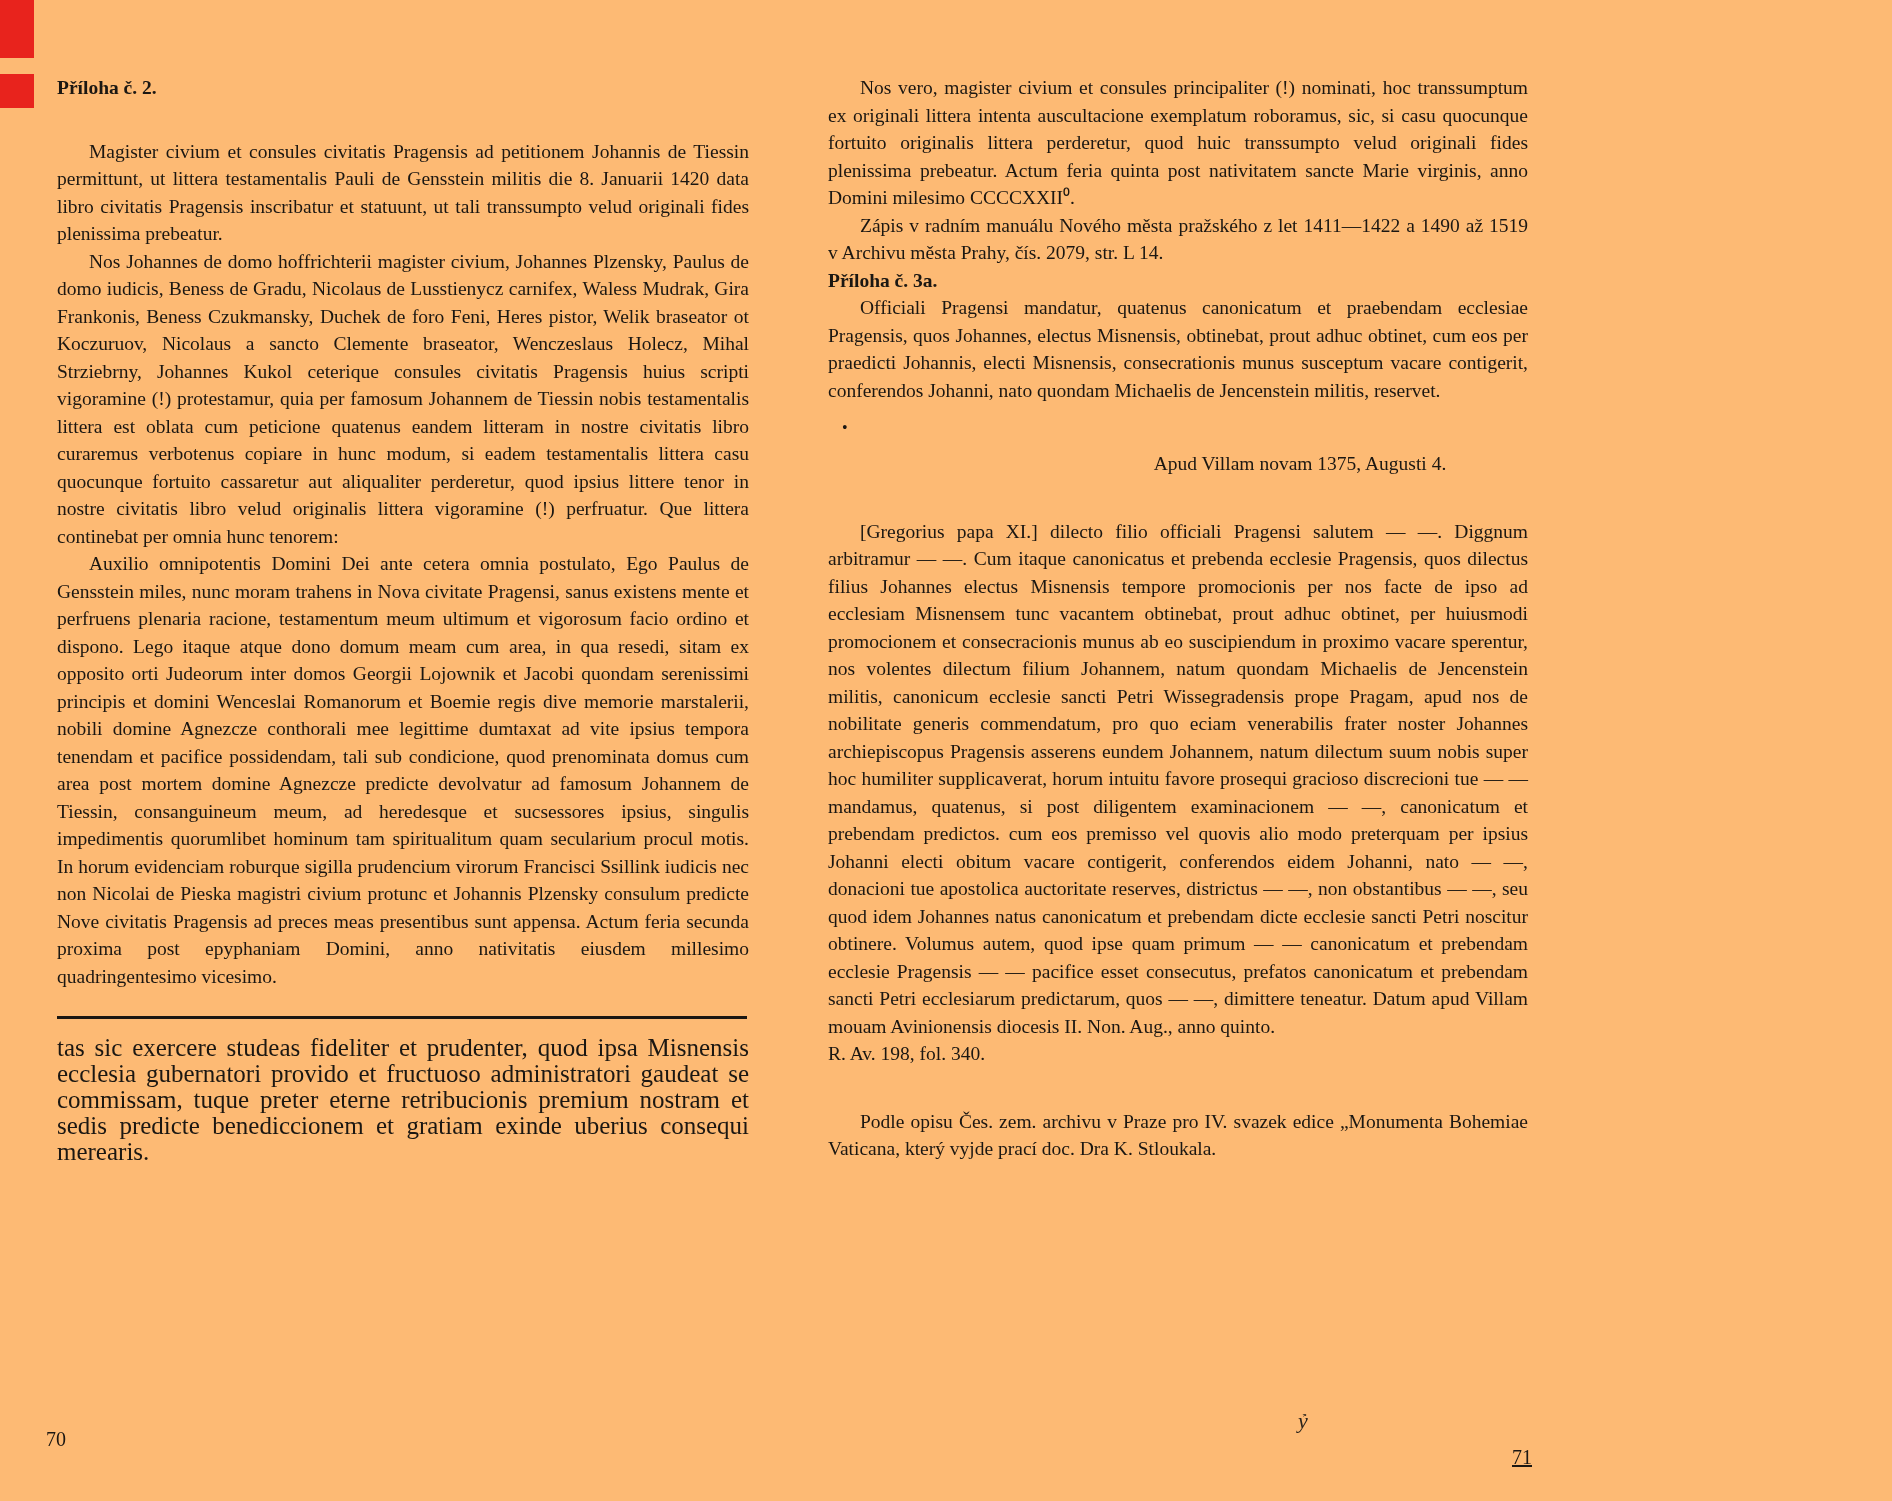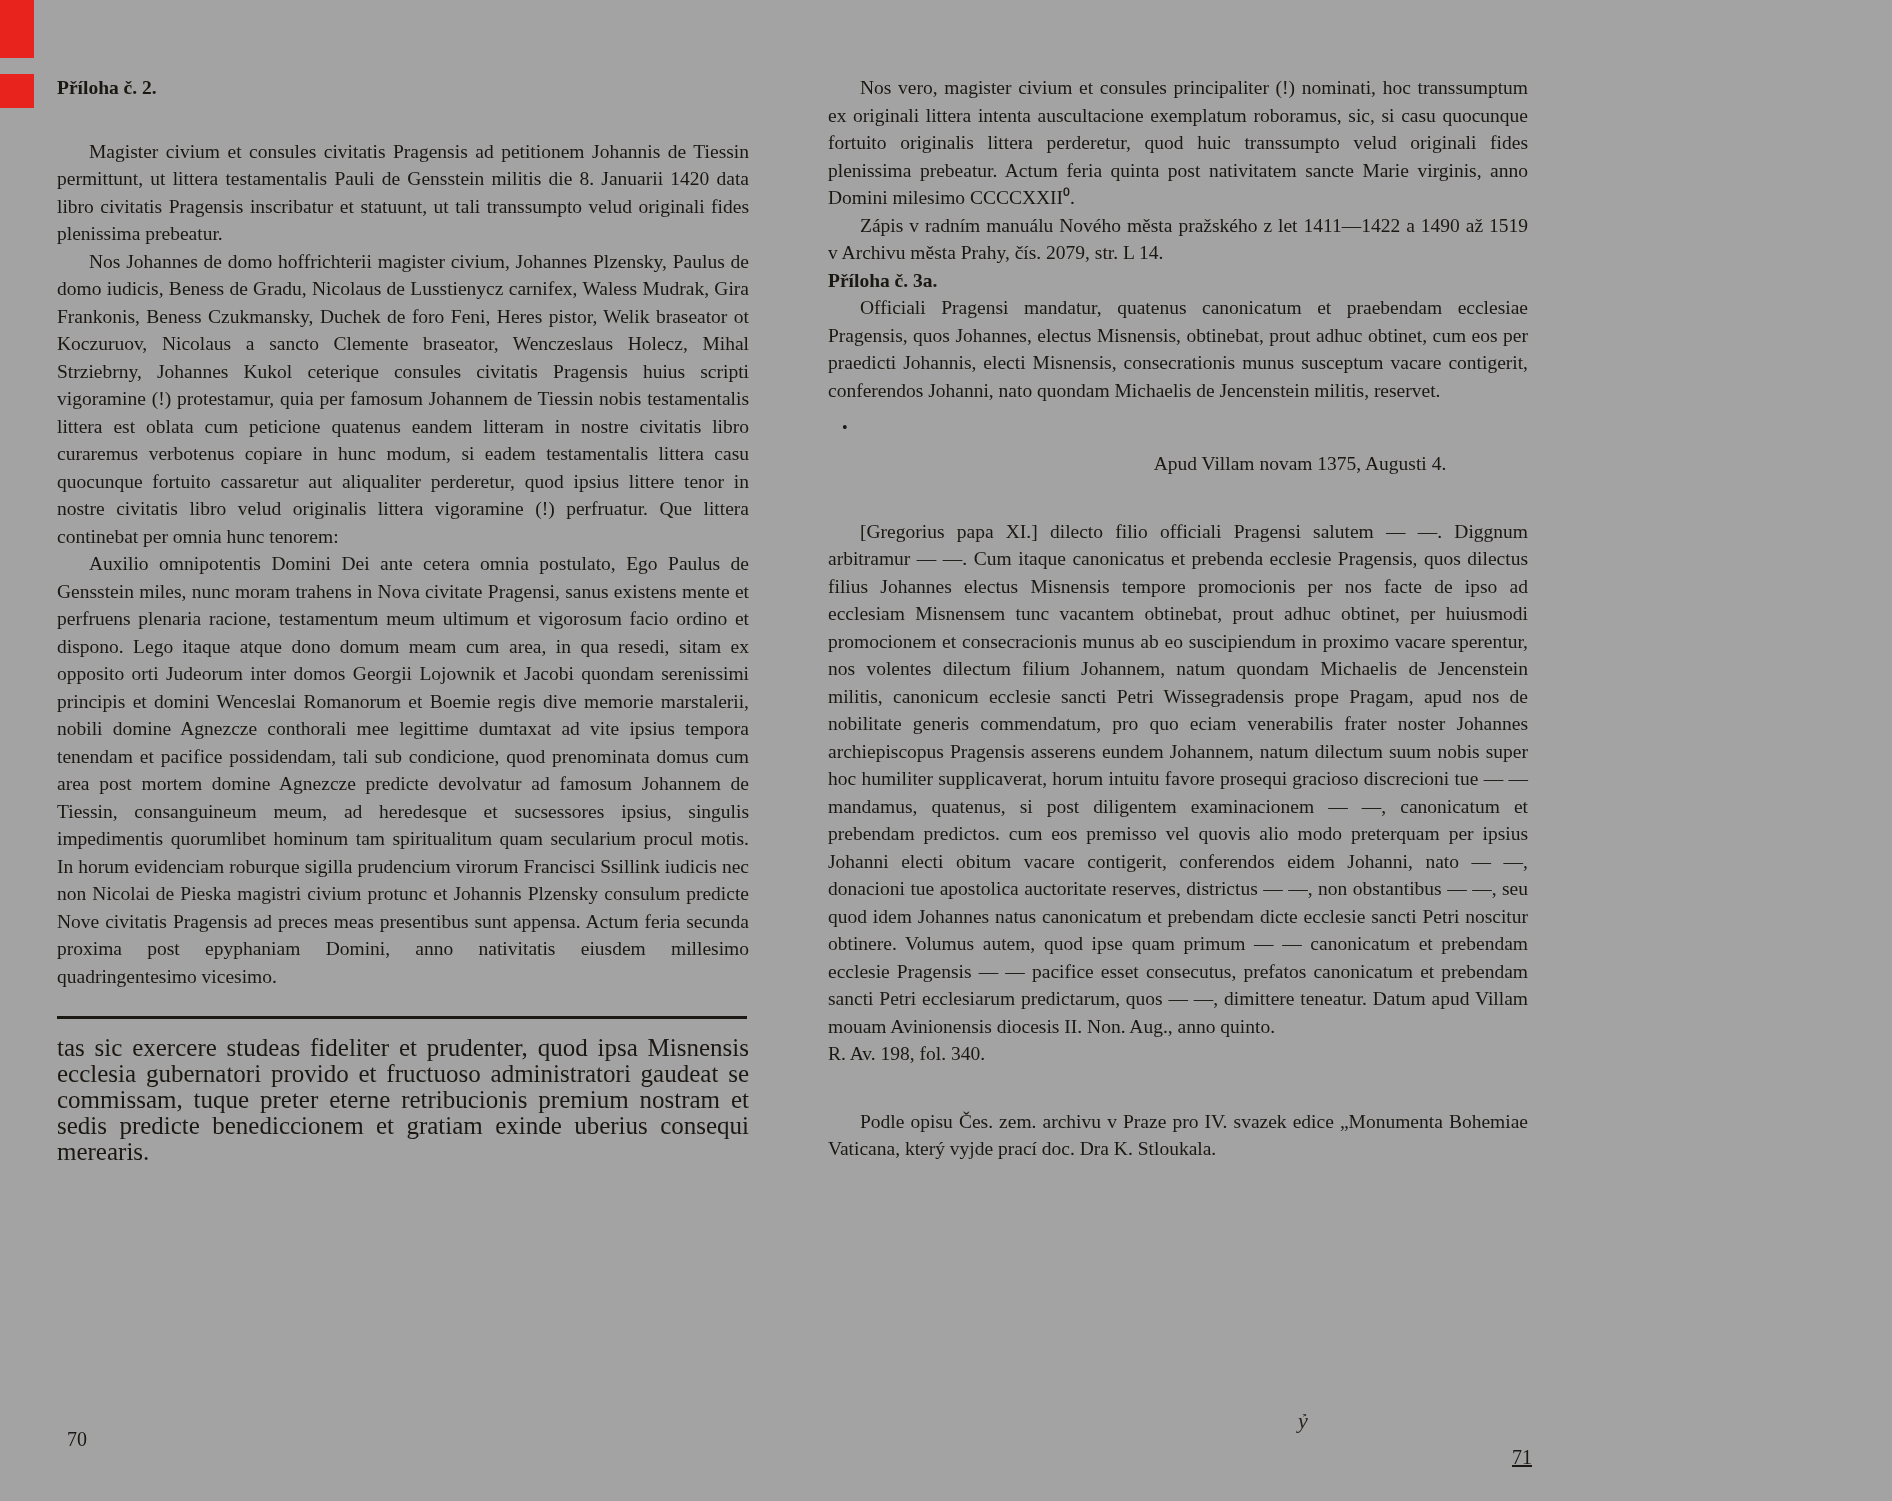--- a/index.html
+++ b/index.html
@@ -4,21 +4,21 @@
 <style>
   html, body {
     margin: 0;
     padding: 0;
     background: #e9e7e2;
   }
   .scan-page {
     position: relative;
     width: 1892px;
     height: 1501px;
-    background: #a3a3a3;
+    background: #fdba74;
     font-family: "Liberation Serif", serif;
     color: #1b1712;
     overflow: hidden;
   }
   .red-block {
     position: absolute;
     left: 0;
     width: 34px;
     background: #e8231d;
   }
@@ -74,21 +74,21 @@
   }
 
   .right-heading { margin-top: 56px; margin-bottom: 52px; }
 
   .para-gap { margin-top: 40px !important; }
 
   .page-number {
     position: absolute;
     font-size: 20px;
   }
-  .page-number.left  { left: 67px;  top: 1428px; }
+  .page-number.left  { left: 46px;  top: 1428px; }
   .page-number.right { left: 1512px; top: 1446px; text-decoration: underline; }
 
   .pen-mark {
     position: absolute;
     left: 1298px;
     top: 1408px;
     font-size: 22px;
     font-style: italic;
     color: #2a241c;
   }

